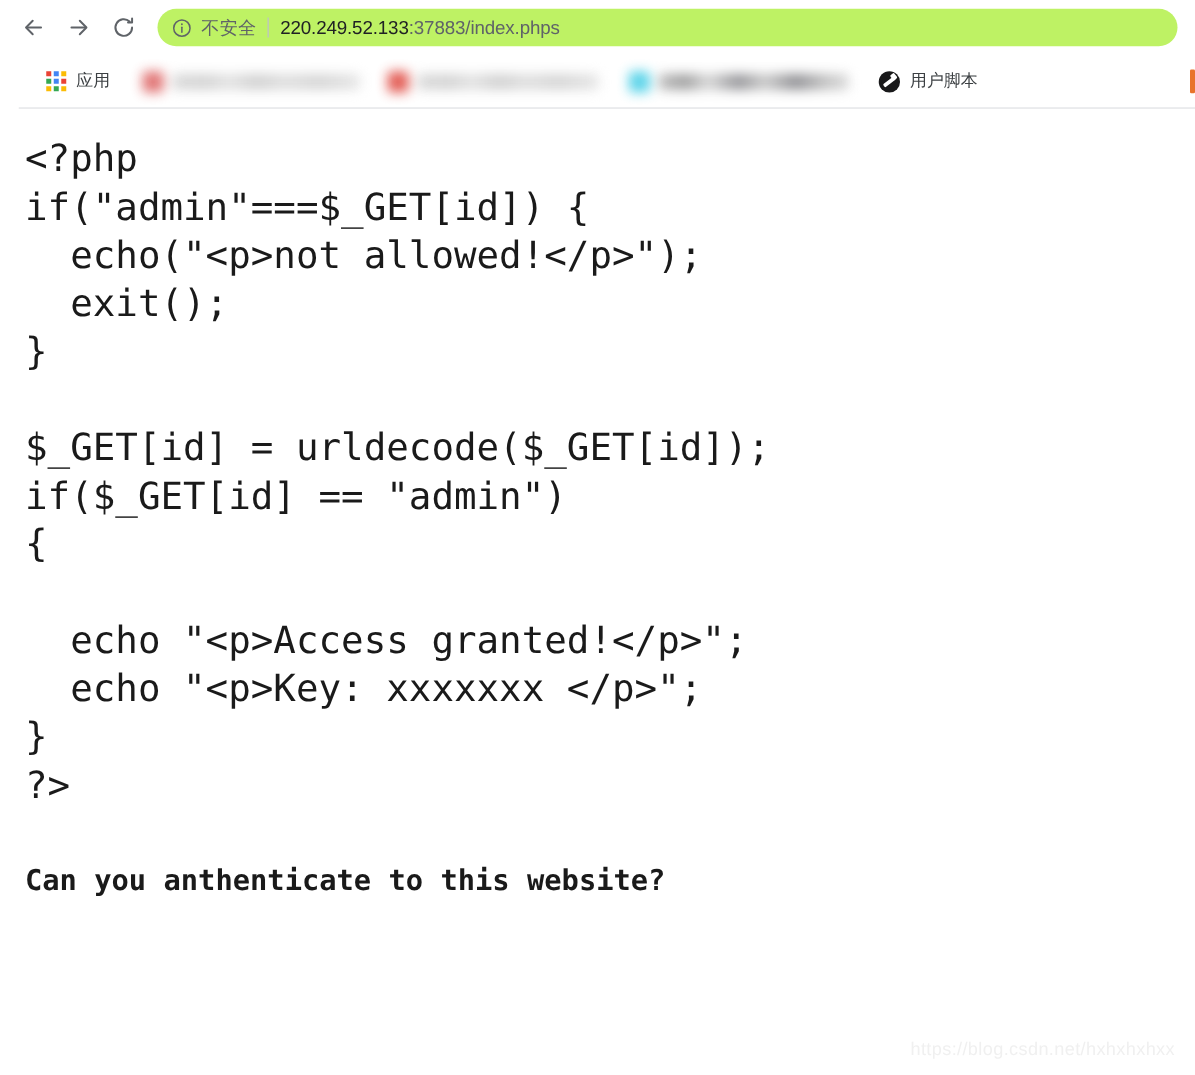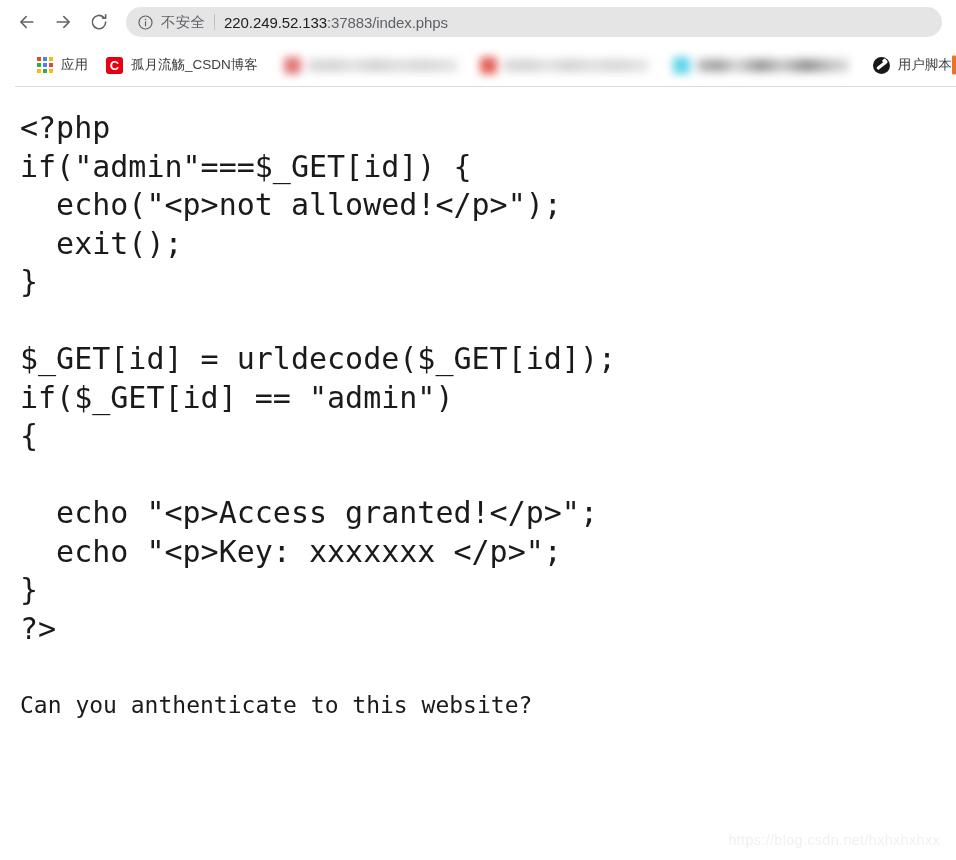--- a/index.html
+++ b/index.html
@@ -44,21 +44,21 @@
     cursor: pointer;
   }
   .nav-btn svg { display: block; }
 
   .omnibox {
     flex: 1 1 auto;
     height: 30px;
     margin-left: 6px;
     margin-right: 4px;
     border-radius: 16px;
-    background: #e5e5e5;
+    background: #bef264;
     display: flex;
     align-items: center;
     padding: 0 12px 0 11px;
     overflow: hidden;
     cursor: text;
     max-width: 830px;
   }
   .info-icon {
     width: 17px;
     height: 17px;
@@ -244,20 +244,21 @@
     letter-spacing: 0px;
   }
   .prose {
     padding: 0 0 0 20px;
     margin: 0;
     font-family: "DejaVu Sans Mono", monospace;
     font-size: 23px;
     line-height: 38.5px;
     color: #1a1a1a;
     white-space: pre;
+    font-weight: bold;
   }
   .watermark {
     position: absolute;
     right: 16px;
     bottom: 12px;
     font-size: 14.5px;
     color: #f0f0f0;
     font-family: "Liberation Sans", sans-serif;
     letter-spacing: 0.3px;
     user-select: none;
@@ -321,24 +322,20 @@
         <i style="background:#34a853"></i>
           <i style="background:#4285f4"></i>
           <i style="background:#ea4335"></i>
         <i style="background:#fbbc05"></i>
           <i style="background:#34a853"></i>
           <i style="background:#fbbc05"></i>
       </span>
       <span class="bm-label">应用</span>
     </div>
 
-    <div class="bm">
-      <span class="csdn-logo"></span>
-      <span class="bm-label">孤月流觞_CSDN博客</span>
-    </div>
 
     <div class="bm-blur" style="margin-left:16px;">
       <span class="fav" style="background:#e07070"></span>
       <span class="txt" style="width:150px"></span>
     </div>
 
     <div class="bm-blur" style="margin-left:22px;">
       <span class="fav" style="background:#e2574f"></span>
       <span class="txt" style="width:145px"></span>
     </div>

